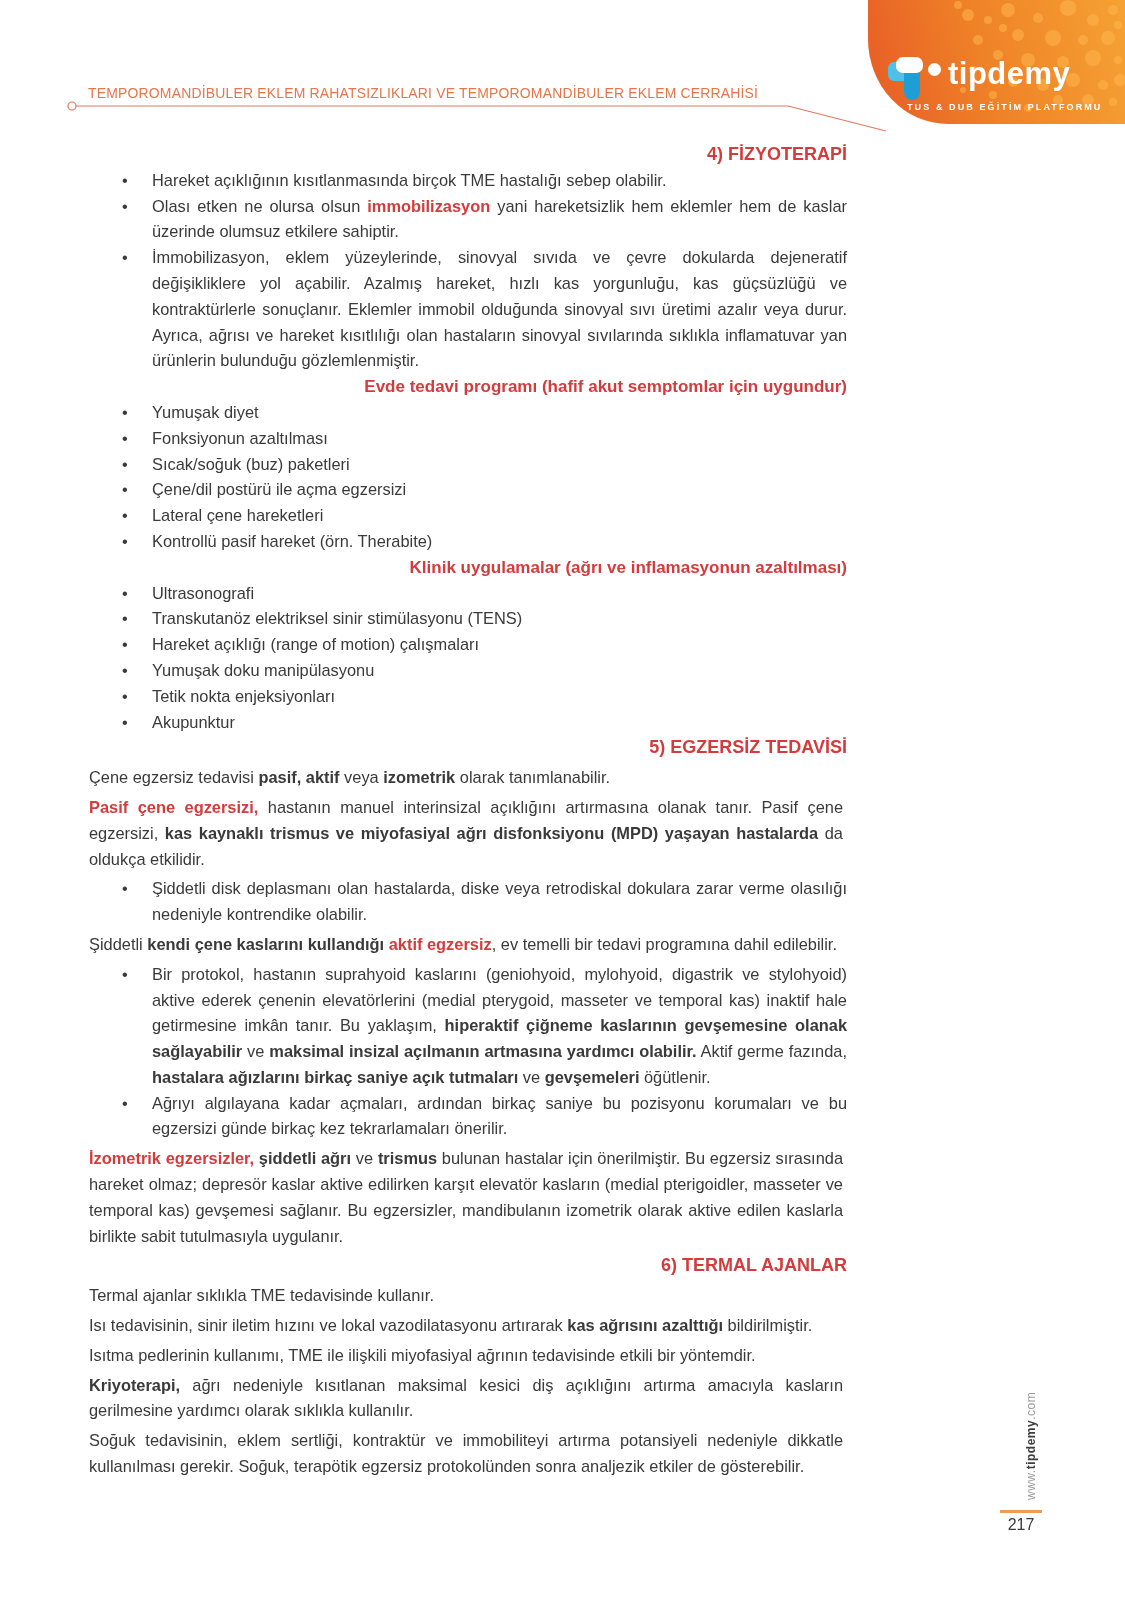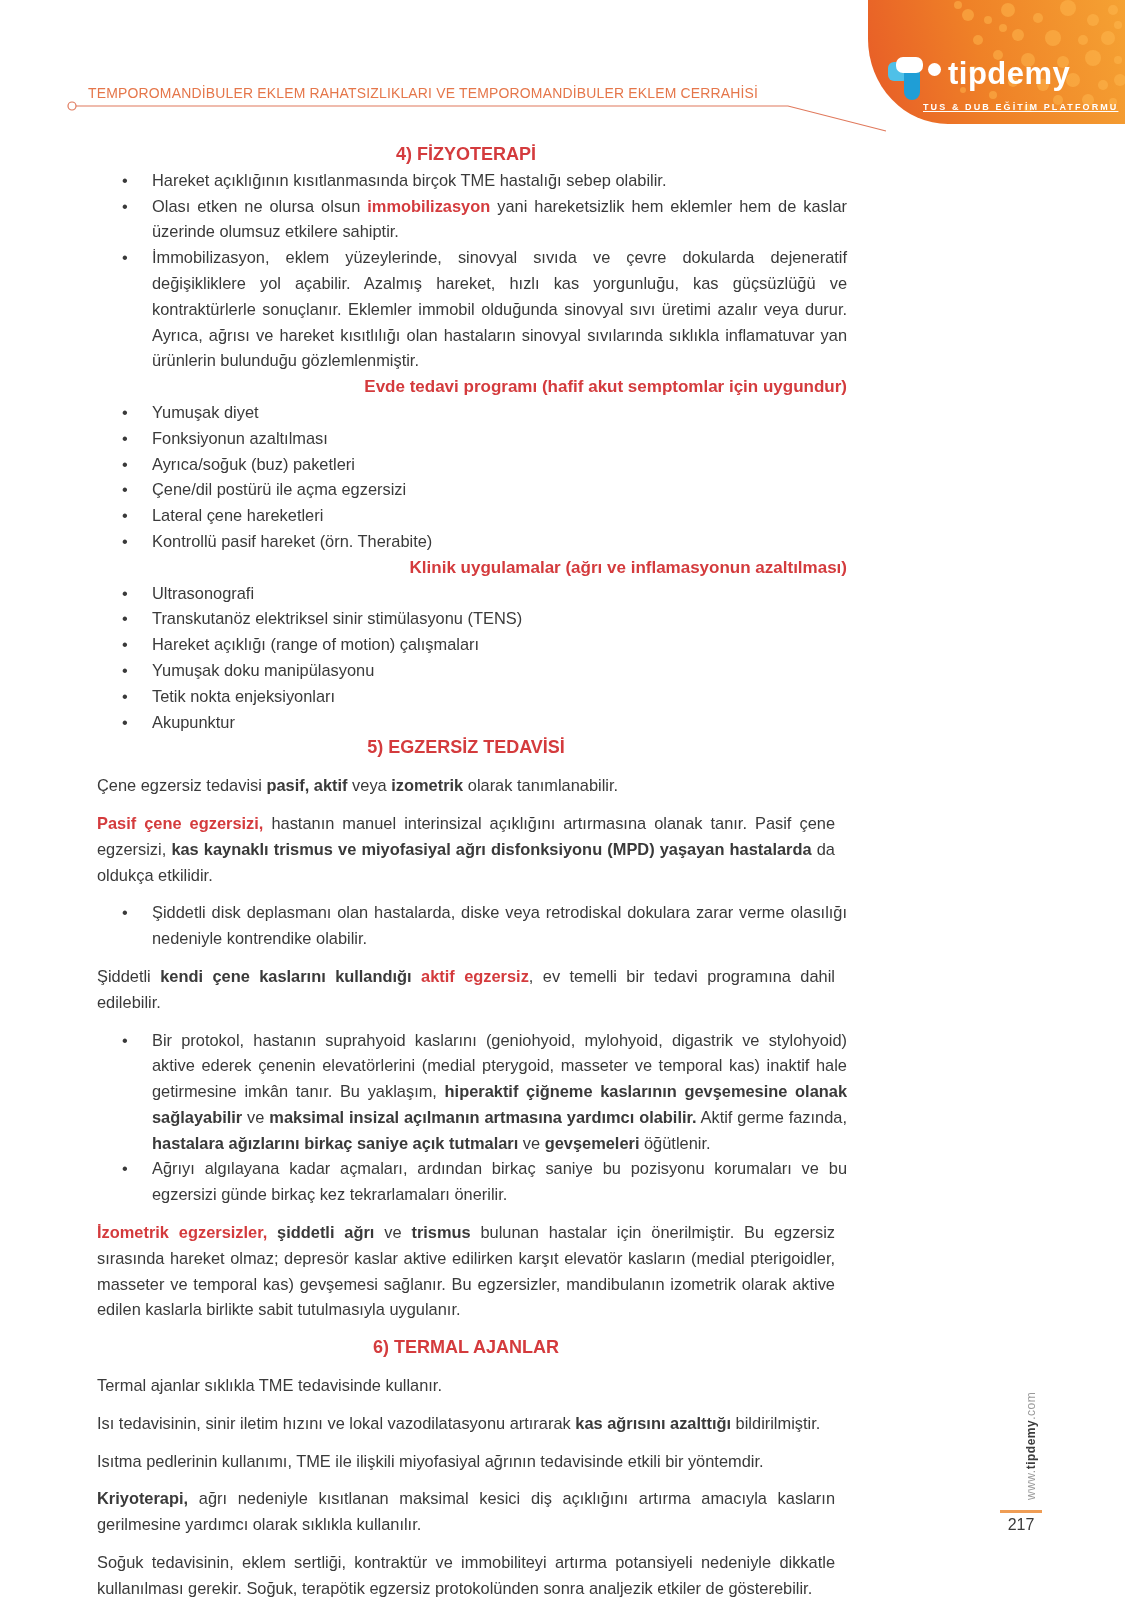--- a/index.html
+++ b/index.html
@@ -24,31 +24,31 @@
   .logo-mark{position:absolute;left:20px;top:56px;width:56px;height:50px;}
   .lm-sq{position:absolute;left:0;top:6px;width:21px;height:19px;border-radius:6px;background:#4fc0e8;}
   .lm-stem{position:absolute;left:16px;top:10px;width:16px;height:34px;border-radius:8px;background:#1f9ed6;}
   .lm-bar{position:absolute;left:8px;top:1px;width:27px;height:16px;border-radius:7px;background:#ffffff;}
   .lm-dot{position:absolute;left:40px;top:7px;width:13px;height:13px;border-radius:50%;background:#ffffff;}
   .logo-text{
     position:absolute;left:80px;top:56px;font-size:31px;font-weight:700;color:#ffffff;
     letter-spacing:.5px;
   }
   .logo-tagline{
-    position:absolute;left:55px;top:102px;font-size:9px;font-weight:700;color:#ffffff;
-    letter-spacing:2.1px;white-space:nowrap;text-decoration:underline;
+    position:absolute;left:39px;top:102px;font-size:9px;font-weight:700;color:#ffffff;
+    letter-spacing:2.1px;white-space:nowrap;
   }
   
   .content{
     position:absolute;left:85px;top:142px;width:762px;
     font-size:16.4px;line-height:25.8px;text-align:justify;
   }
-  .sec-heading{color:#d43b3d;font-weight:700;font-size:18px;line-height:25.8px;text-align:center;}
+  .sec-heading{color:#d43b3d;font-weight:700;font-size:18px;line-height:25.8px;text-align:right;}
   .sub-heading{color:#d43b3d;font-weight:700;font-size:17px;line-height:25.8px;text-align:right;}
-  .para{margin:12px;}
+  .para{margin:4px;}
   .bullet-row{display:flex;margin:0;}
   .bullet-marker{flex:0 0 67px;padding-left:37px;box-sizing:border-box;color:#3a3a3a;}
   .bullet-text{flex:1;text-align:justify;}
   .b{font-weight:700;}
   .red{color:#d43b3d;}
   
   .site-vertical{
     position:absolute;left:1024px;top:1402px;height:98px;
     writing-mode:vertical-rl;transform:rotate(180deg);
     font-size:12px;color:#9a9a9a;letter-spacing:.5px;white-space:nowrap;
@@ -132,21 +132,21 @@
     <div class="bullet-row">
       <div class="bullet-marker">•</div>
       <div class="bullet-text"><span>Yumuşak diyet</span></div>
     </div>
     <div class="bullet-row">
       <div class="bullet-marker">•</div>
       <div class="bullet-text"><span>Fonksiyonun azaltılması</span></div>
     </div>
     <div class="bullet-row">
       <div class="bullet-marker">•</div>
-      <div class="bullet-text"><span>Ayrıca/soğuk (buz) paketleri</span></div>
+      <div class="bullet-text"><span>Sıcak/soğuk (buz) paketleri</span></div>
     </div>
     <div class="bullet-row">
       <div class="bullet-marker">•</div>
       <div class="bullet-text"><span>Çene/dil postürü ile açma egzersizi</span></div>
     </div>
     <div class="bullet-row">
       <div class="bullet-marker">•</div>
       <div class="bullet-text"><span>Lateral çene hareketleri</span></div>
     </div>
     <div class="bullet-row">

